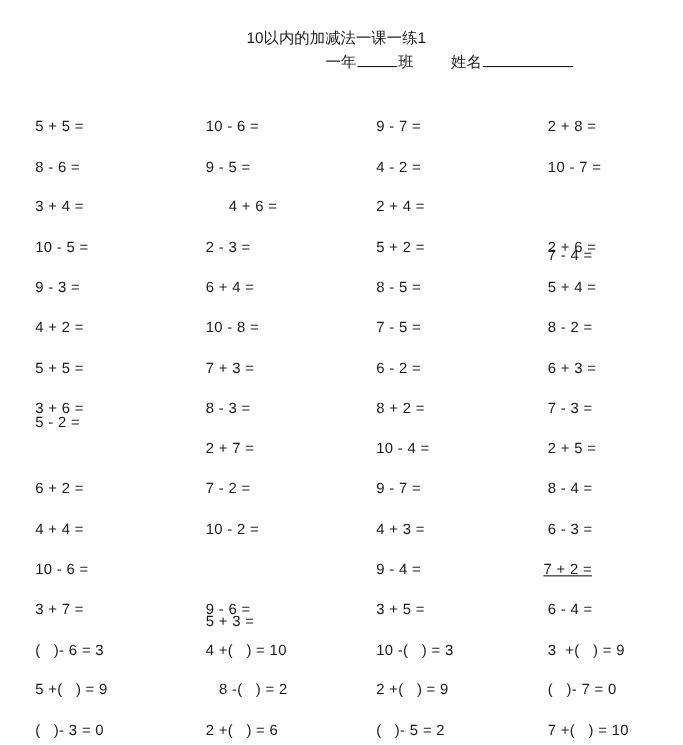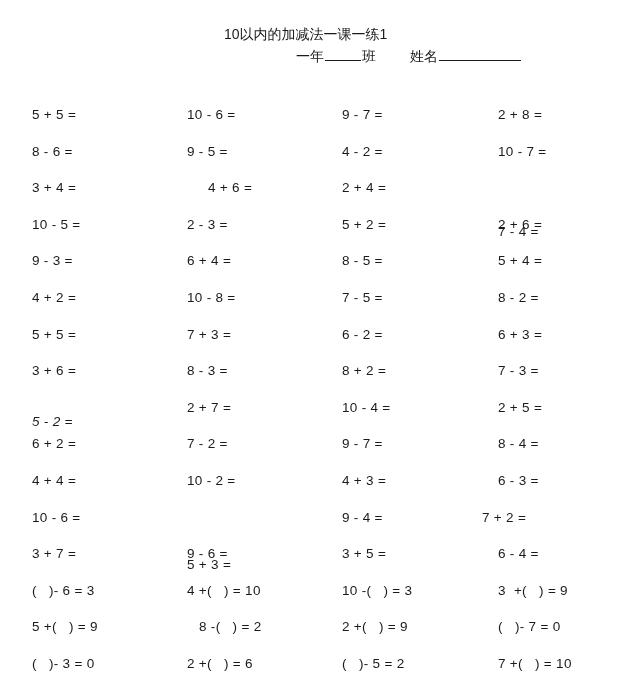--- a/index.html
+++ b/index.html
@@ -65,36 +65,36 @@
     <div class="problem" style="left: 342px; top: 290px;">7 - 5 =</div>
     <div class="problem" style="left: 498px; top: 290px;">8 - 2 =</div>
     <div class="problem" style="left: 32px; top: 326.6px;">5 + 5 =</div>
     <div class="problem" style="left: 187px; top: 326.6px;">7 + 3 =</div>
     <div class="problem" style="left: 342px; top: 326.6px;">6 - 2 =</div>
     <div class="problem" style="left: 498px; top: 326.6px;">6 + 3 =</div>
     <div class="problem" style="left: 32px; top: 363.2px;">3 + 6 =</div>
     <div class="problem" style="left: 187px; top: 363.2px;">8 - 3 =</div>
     <div class="problem" style="left: 342px; top: 363.2px;">8 + 2 =</div>
     <div class="problem" style="left: 498px; top: 363.2px;">7 - 3 =</div>
-    <div class="problem" style="left: 32px; top: 414px; font-style: italic;">5 - 2 =</div>
+    <div class="problem" style="left: 32px; top: 376px;">5 - 2 =</div>
     <div class="problem" style="left: 187px; top: 399.8px;">2 + 7 =</div>
     <div class="problem" style="left: 342px; top: 399.8px;">10 - 4 =</div>
     <div class="problem" style="left: 498px; top: 399.8px;">2 + 5 =</div>
     <div class="problem" style="left: 32px; top: 436.4px;">6 + 2 =</div>
     <div class="problem" style="left: 187px; top: 436.4px;">7 - 2 =</div>
     <div class="problem" style="left: 342px; top: 436.4px;">9 - 7 =</div>
     <div class="problem" style="left: 498px; top: 436.4px;">8 - 4 =</div>
     <div class="problem" style="left: 32px; top: 473px;">4 + 4 =</div>
     <div class="problem" style="left: 187px; top: 473px;">10 - 2 =</div>
     <div class="problem" style="left: 342px; top: 473px;">4 + 3 =</div>
     <div class="problem" style="left: 498px; top: 473px;">6 - 3 =</div>
     <div class="problem" style="left: 32px; top: 509.6px;">10 - 6 =</div>
     <div class="problem" style="left: 187px; top: 533px; margin-top: 24px;">5 + 3 =</div>
     <div class="problem" style="left: 342px; top: 509.6px;">9 - 4 =</div>
-    <div class="problem" style="left: 482px; top: 509.6px;">7 + 2 =</div>
+    <div class="problem" style="left: 494px; top: 509.6px; text-decoration: underline;">7 + 2 =</div>
     <div class="problem" style="left: 32px; top: 546.2px;">3 + 7 =</div>
     <div class="problem" style="left: 187px; top: 546.2px;">9 - 6 =</div>
     <div class="problem" style="left: 342px; top: 546.2px;">3 + 5 =</div>
     <div class="problem" style="left: 498px; top: 546.2px;">6 - 4 =</div>
     <div class="problem" style="left: 32px; top: 582.8px;">(   )- 6 = 3</div>
     <div class="problem" style="left: 187px; top: 582.8px;">4 +(   ) = 10</div>
     <div class="problem" style="left: 342px; top: 582.8px;">10 -(   ) = 3</div>
     <div class="problem" style="left: 498px; top: 582.8px;">3  +(   ) = 9</div>
     <div class="problem" style="left: 32px; top: 619.4px;">5 +(   ) = 9</div>
     <div class="problem" style="left: 187px; top: 619.4px; margin-left: 12px;">8 -(   ) = 2</div>

